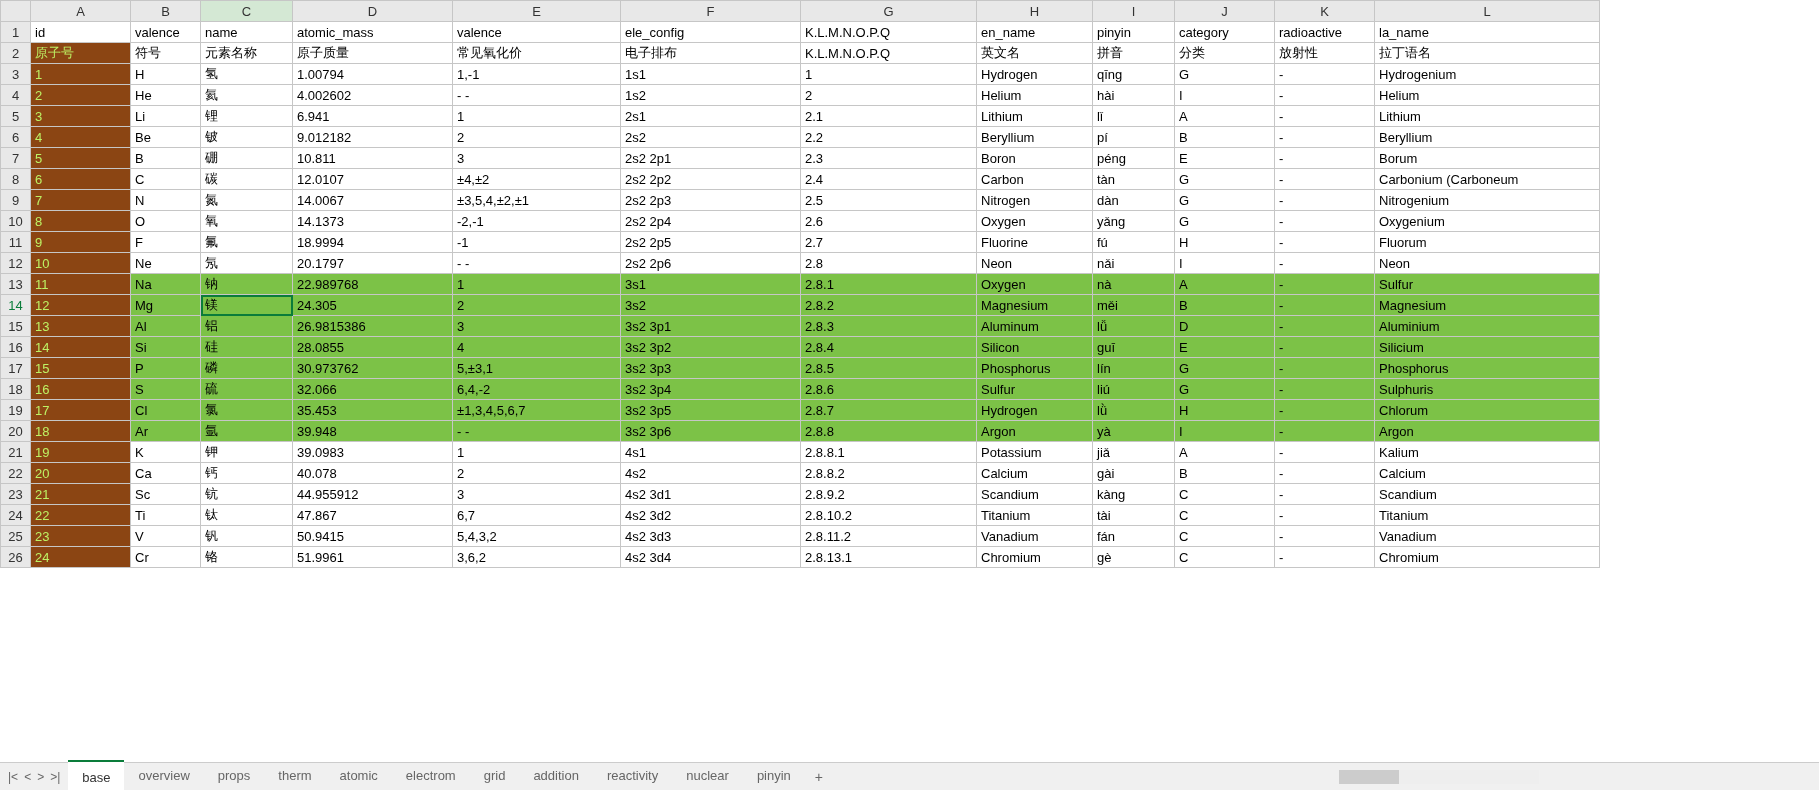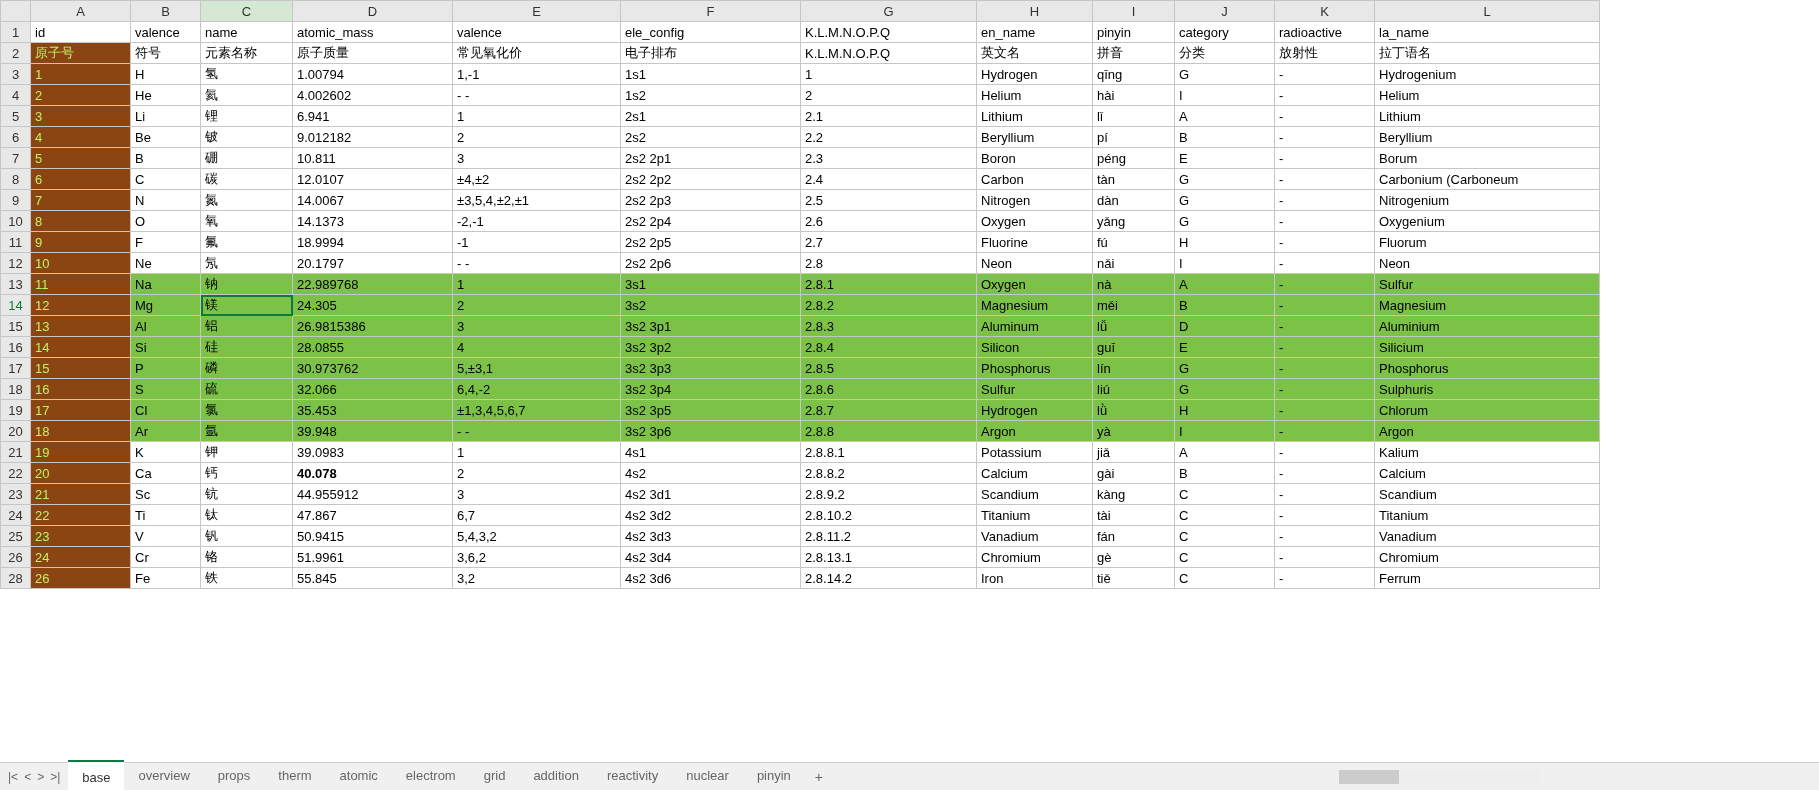--- a/index.html
+++ b/index.html
@@ -7,21 +7,21 @@
 .sheet{width:1819px;height:790px;position:relative;background:#fff}
 .grid{border-collapse:collapse;table-layout:fixed}
 .grid td,.grid th{border:1px solid #c6c6c6;height:21px;padding:0 4px;text-align:left;vertical-align:middle;white-space:nowrap;overflow:hidden;background:#fff}
 .grid .colh{background:#e8e8e8;text-align:center;font-weight:normal;color:#333}
 .grid .rowh{background:#e8e8e8;text-align:center;font-weight:normal;color:#333;width:30px}
 .grid .active-col{background:#d4e8d4!important}
 .grid .active-row{color:#0a7c3a}
 .idcell{background:#8b4513!important;color:#bef264}
 .hl{background:#7cc247!important}
 .sel{outline:2px solid #0a7c3a;outline-offset:-2px}
-.bold{font-weight:bold}
+.bold{font-weight:normal}
 .tabs{position:absolute;bottom:0;left:0;right:0;height:28px;background:#f0f0f0;display:flex;align-items:center;border-top:1px solid #ccc}
 .nav{display:flex;padding:0 8px;gap:6px}
 .nav span{color:#666;cursor:pointer;font-size:12px}
 .tab{padding:8px 14px;color:#666;cursor:pointer;font-size:13px}
 .tab.active{background:#fff;color:#333;border-top:2px solid #0a7c3a}
 .addtab{padding:4px 10px;color:#666;cursor:pointer;font-size:14px}
 .scroll-ind{position:absolute;right:280px;bottom:6px;width:200px;height:14px;background:#eee}
 .scroll-thumb{position:absolute;left:0;width:60px;height:14px;background:#ccc}
 .corner{background:#e8e8e8!important}
 .col-id{width:100px}
@@ -458,35 +458,20 @@
           <td class="">51.9961</td>
           <td class="">3,6,2</td>
           <td class="">4s2 3d4</td>
           <td class="">2.8.13.1</td>
           <td class="">Chromium</td>
           <td class="">gè</td>
           <td class="">C</td>
           <td class="">-</td>
           <td class="">Chromium</td>
         </tr>
-        <tr>
-          <td class="rowh">28</td>
-          <td class="idcell">26</td>
-          <td class="">Fe</td>
-          <td class="">铁</td>
-          <td class="">55.845</td>
-          <td class="">3,2</td>
-          <td class="">4s2 3d6</td>
-          <td class="">2.8.14.2</td>
-          <td class="">Iron</td>
-          <td class="">tiě</td>
-          <td class="">C</td>
-          <td class="">-</td>
-          <td class="">Ferrum</td>
-        </tr>
       </tbody>
 </table>
 
 <div class="tabs">
 <div class="nav">
 <span>|&lt;</span>
 <span>&lt;</span>
 <span>&gt;</span>
 <span>&gt;|</span>
 </div>

